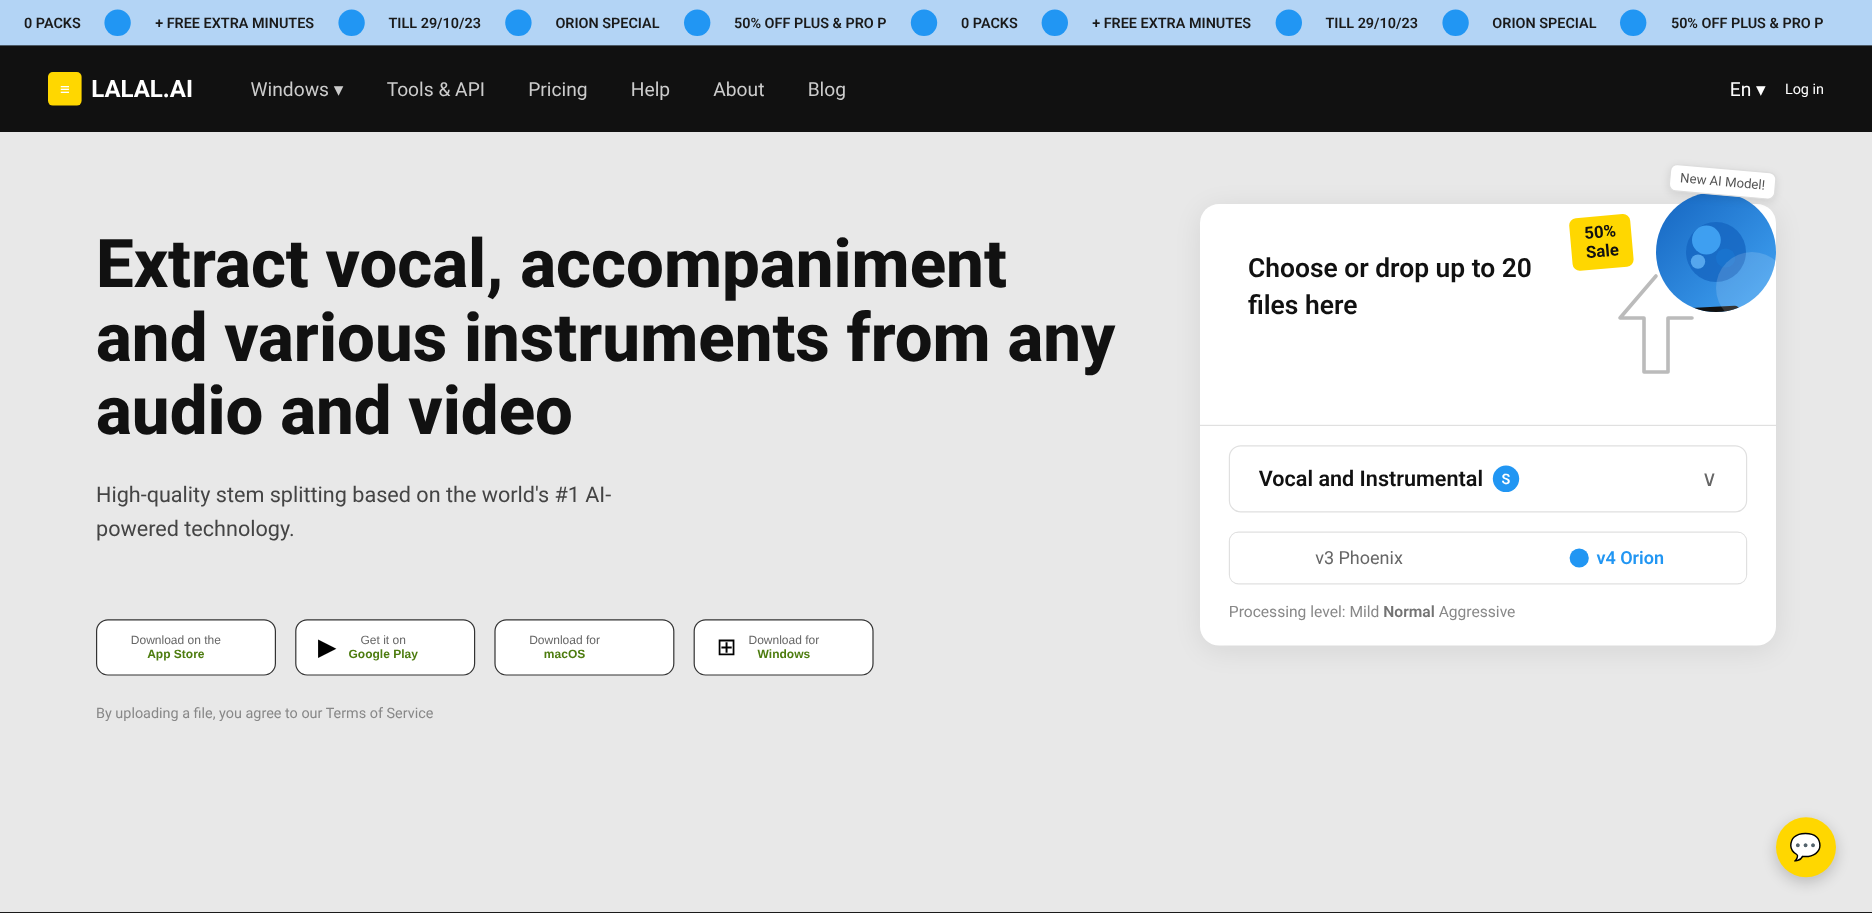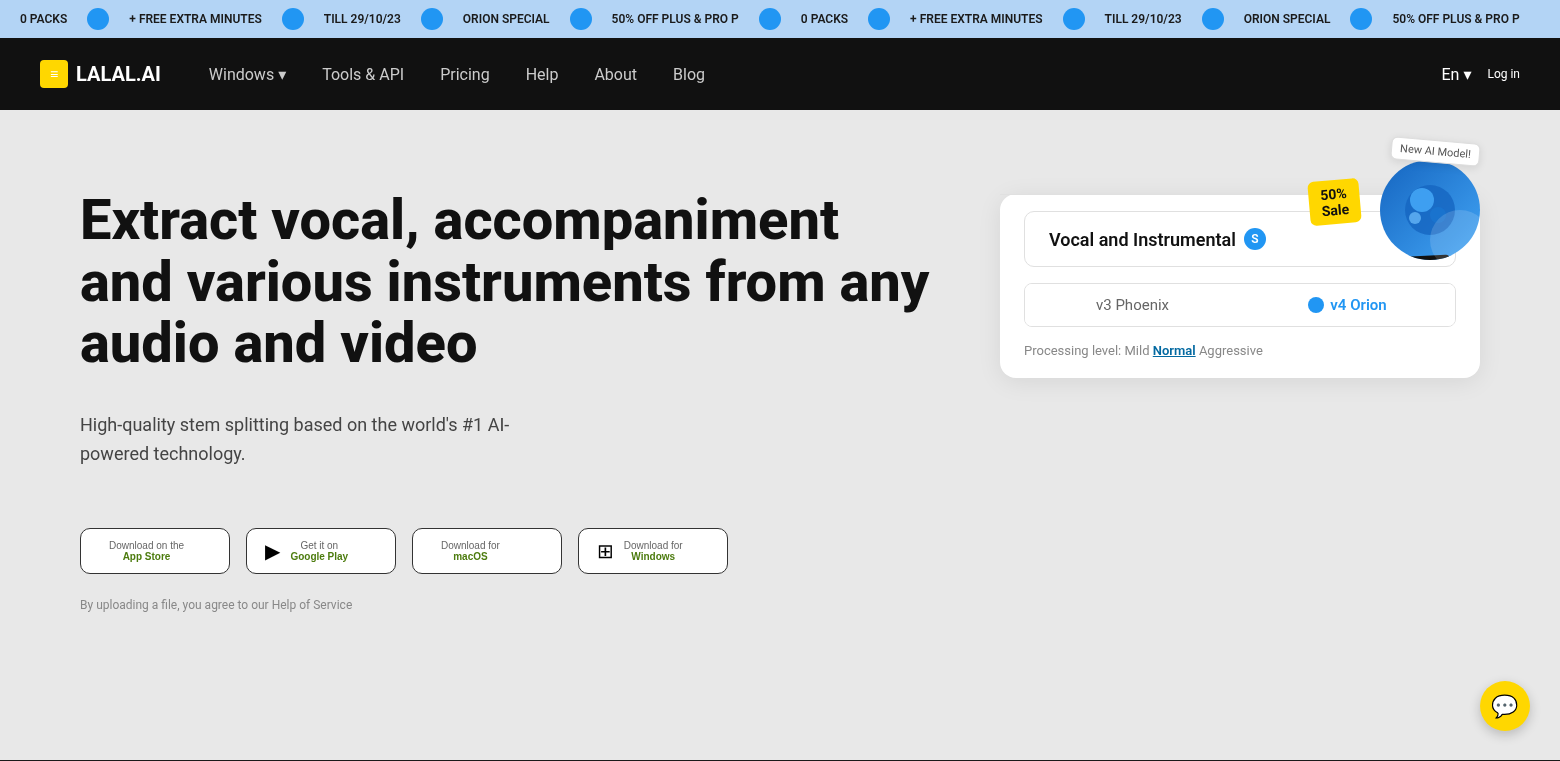--- a/index.html
+++ b/index.html
@@ -119,21 +119,21 @@
       display: flex;
       flex-direction: column;
       justify-content: flex-start;
       padding-top: 20px;
     }
     .hero-title {
       font-size: 56px;
       font-weight: 800;
       color: #111;
       line-height: 1.1;
-      margin-bottom: 36px;
+      margin-bottom: 24px;
     }
     .hero-subtitle {
       font-size: 18px;
       color: #444;
       line-height: 1.6;
       margin-bottom: 60px;
       max-width: 480px;
     }
     .download-buttons {
       display: flex;
@@ -288,23 +288,22 @@
       display: block;
     }
 
     
     .processing-level {
       padding: 0 24px 20px;
       font-size: 13px;
       color: #888;
     }
     .processing-level .level-normal {
-      color: #0369a1;
+      color: #737373;
       font-weight: 600;
-      text-decoration: underline;
     }
     .sale-tag {
       position: absolute;
       top: 30px;
       right: 140px;
       background: #FFD700;
       color: #111;
       font-weight: 700;
       font-size: 14px;
       padding: 6px 12px;
@@ -469,40 +468,50 @@
       </button>
       <button class="download-btn">
         <span class="download-btn-icon">⊞</span>
         <div class="download-btn-text">
           <span class="small">Download for</span>
           <span class="big">Windows</span>
         </div>
       </button>
     </div>
 
-    <p class="terms-text">By uploading a file, you agree to our Help of Service</p>
+    <p class="terms-text">By uploading a file, you agree to our Terms of Service</p>
   </div>
 
   <div class="right-side">
 
     <div style="position:absolute; top:-20px; right:-20px; width:160px; height:160px; z-index:20;">
       <div class="sale-tag">50% Sale</div>
       <div class="new-ai-tag">New AI Model!</div>
       <div class="orion-circle">
         <svg width="60" height="60" viewBox="0 0 60 60">
           <circle cx="30" cy="30" r="25" fill="#1565C0" opacity="0.8"></circle>
           <circle cx="22" cy="20" r="12" fill="#42A5F5" opacity="0.9"></circle>
           <circle cx="38" cy="35" r="8" fill="#1976D2" opacity="0.7"></circle>
           <circle cx="15" cy="38" r="6" fill="#64B5F6" opacity="0.8"></circle>
         </svg>
         <div class="v4-label">v4 Orion</div>
       </div>
     </div>
 
     <div class="upload-card">
+      <div class="drop-zone">
+        <div>
+          <p class="drop-text">Choose or drop up to 20 files here</p>
+        </div>
+        <div class="upload-icon-area">
+          <svg class="upload-arrow" viewBox="0 0 120 120">
+            <polyline points="60,20 30,55 50,55 50,100 70,100 70,55 90,55" fill="none" stroke="#bbb" stroke-width="3" stroke-linejoin="round" stroke-linecap="round"></polyline>
+          </svg>
+        </div>
+      </div>
 
       <div class="separator"></div>
 
       <div class="selector-area">
         <div class="selector-label">
           <span>Vocal and Instrumental</span>
           <span class="selector-icon">S</span>
         </div>
         <span class="chevron-down">∨</span>
       </div>

